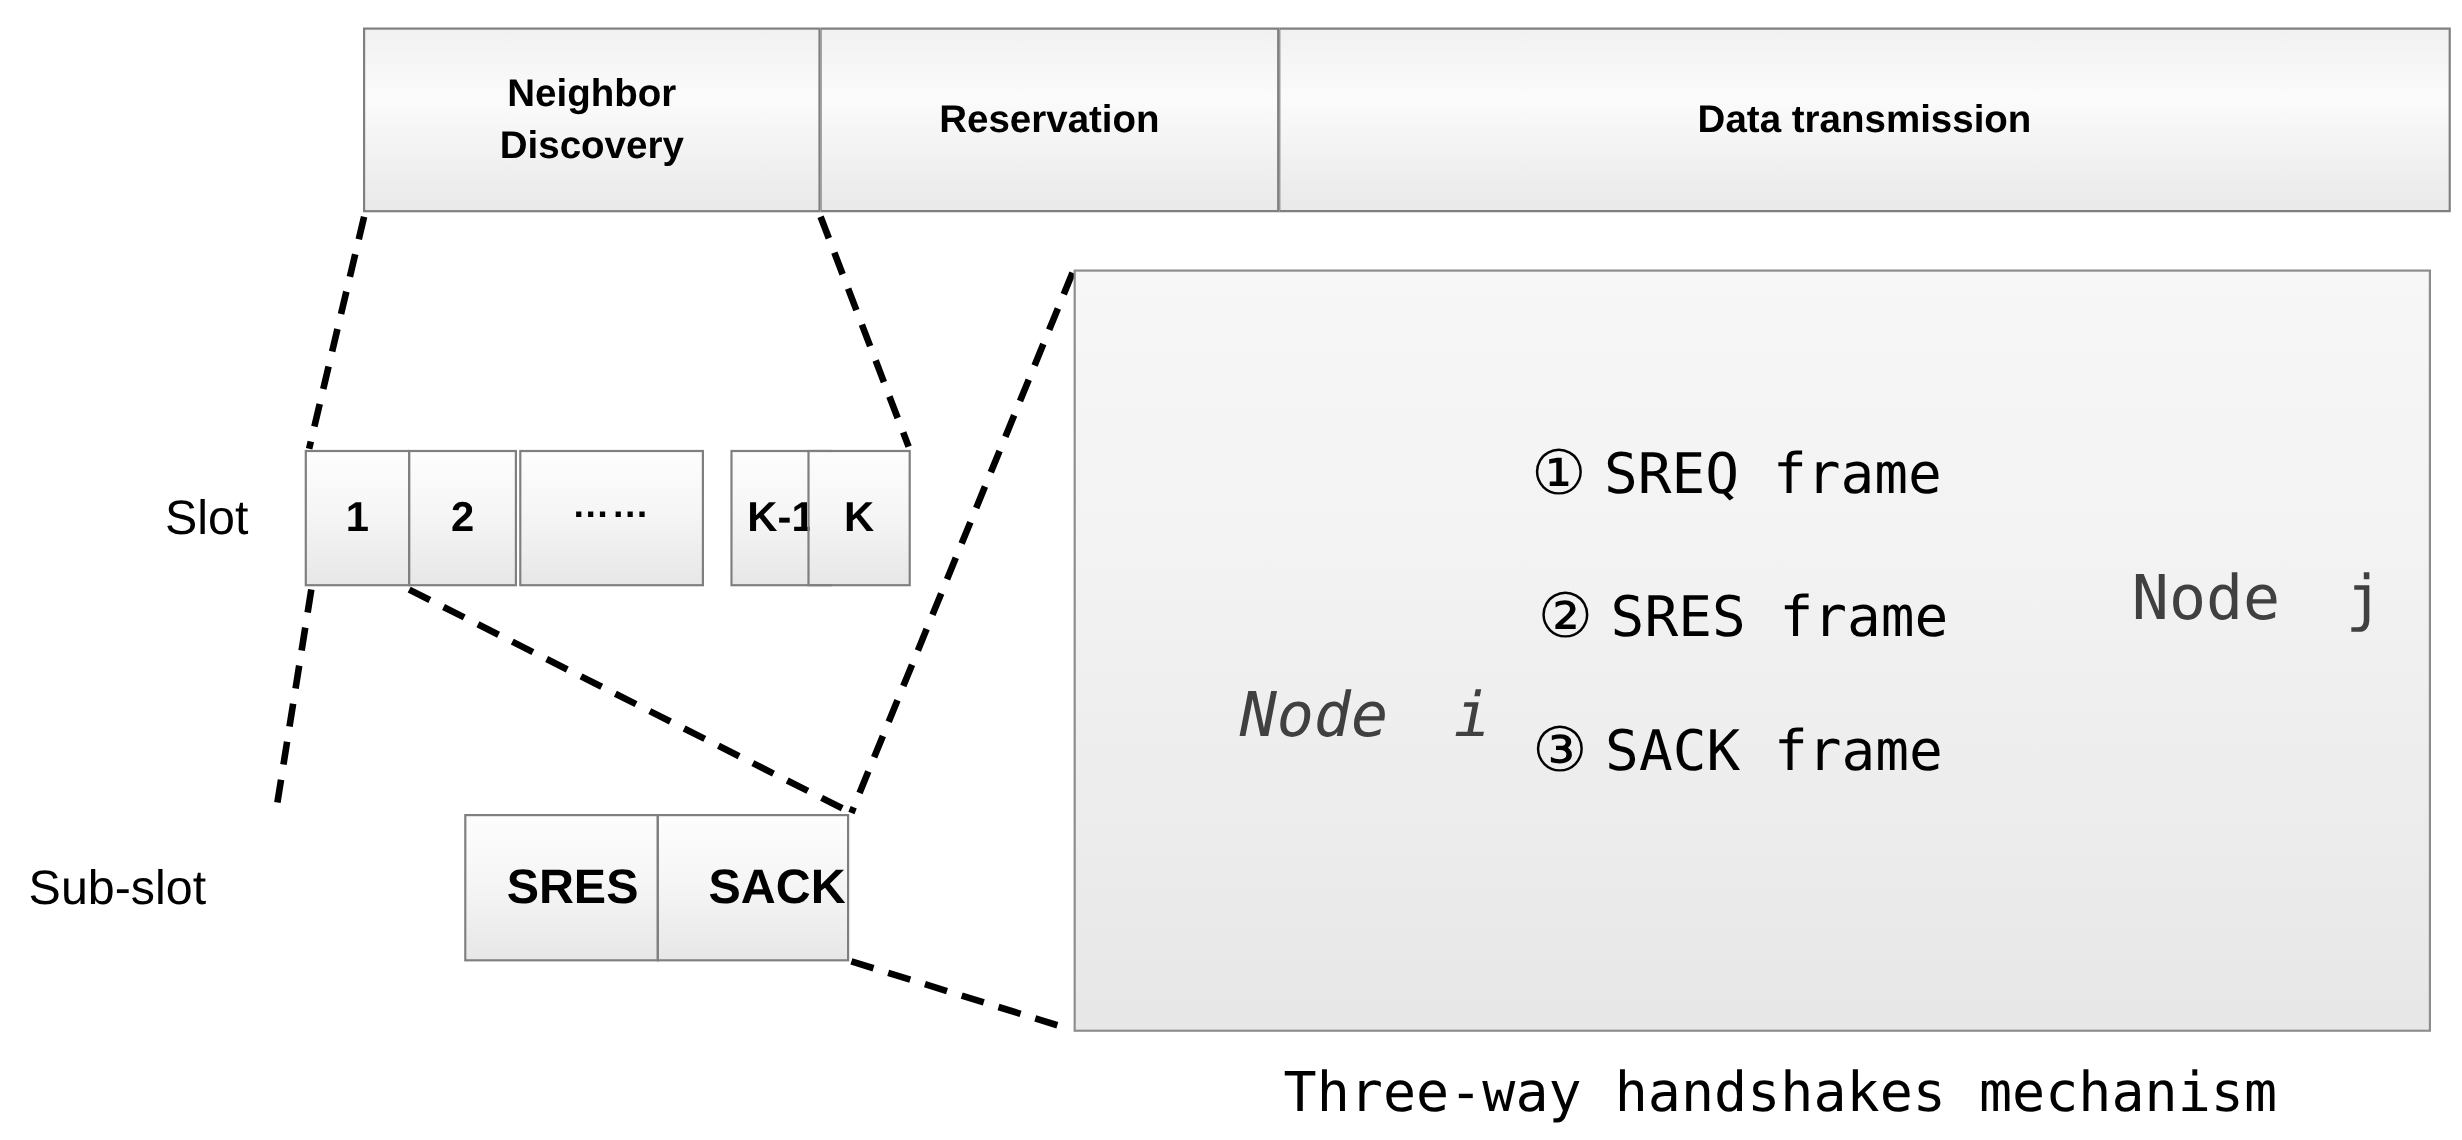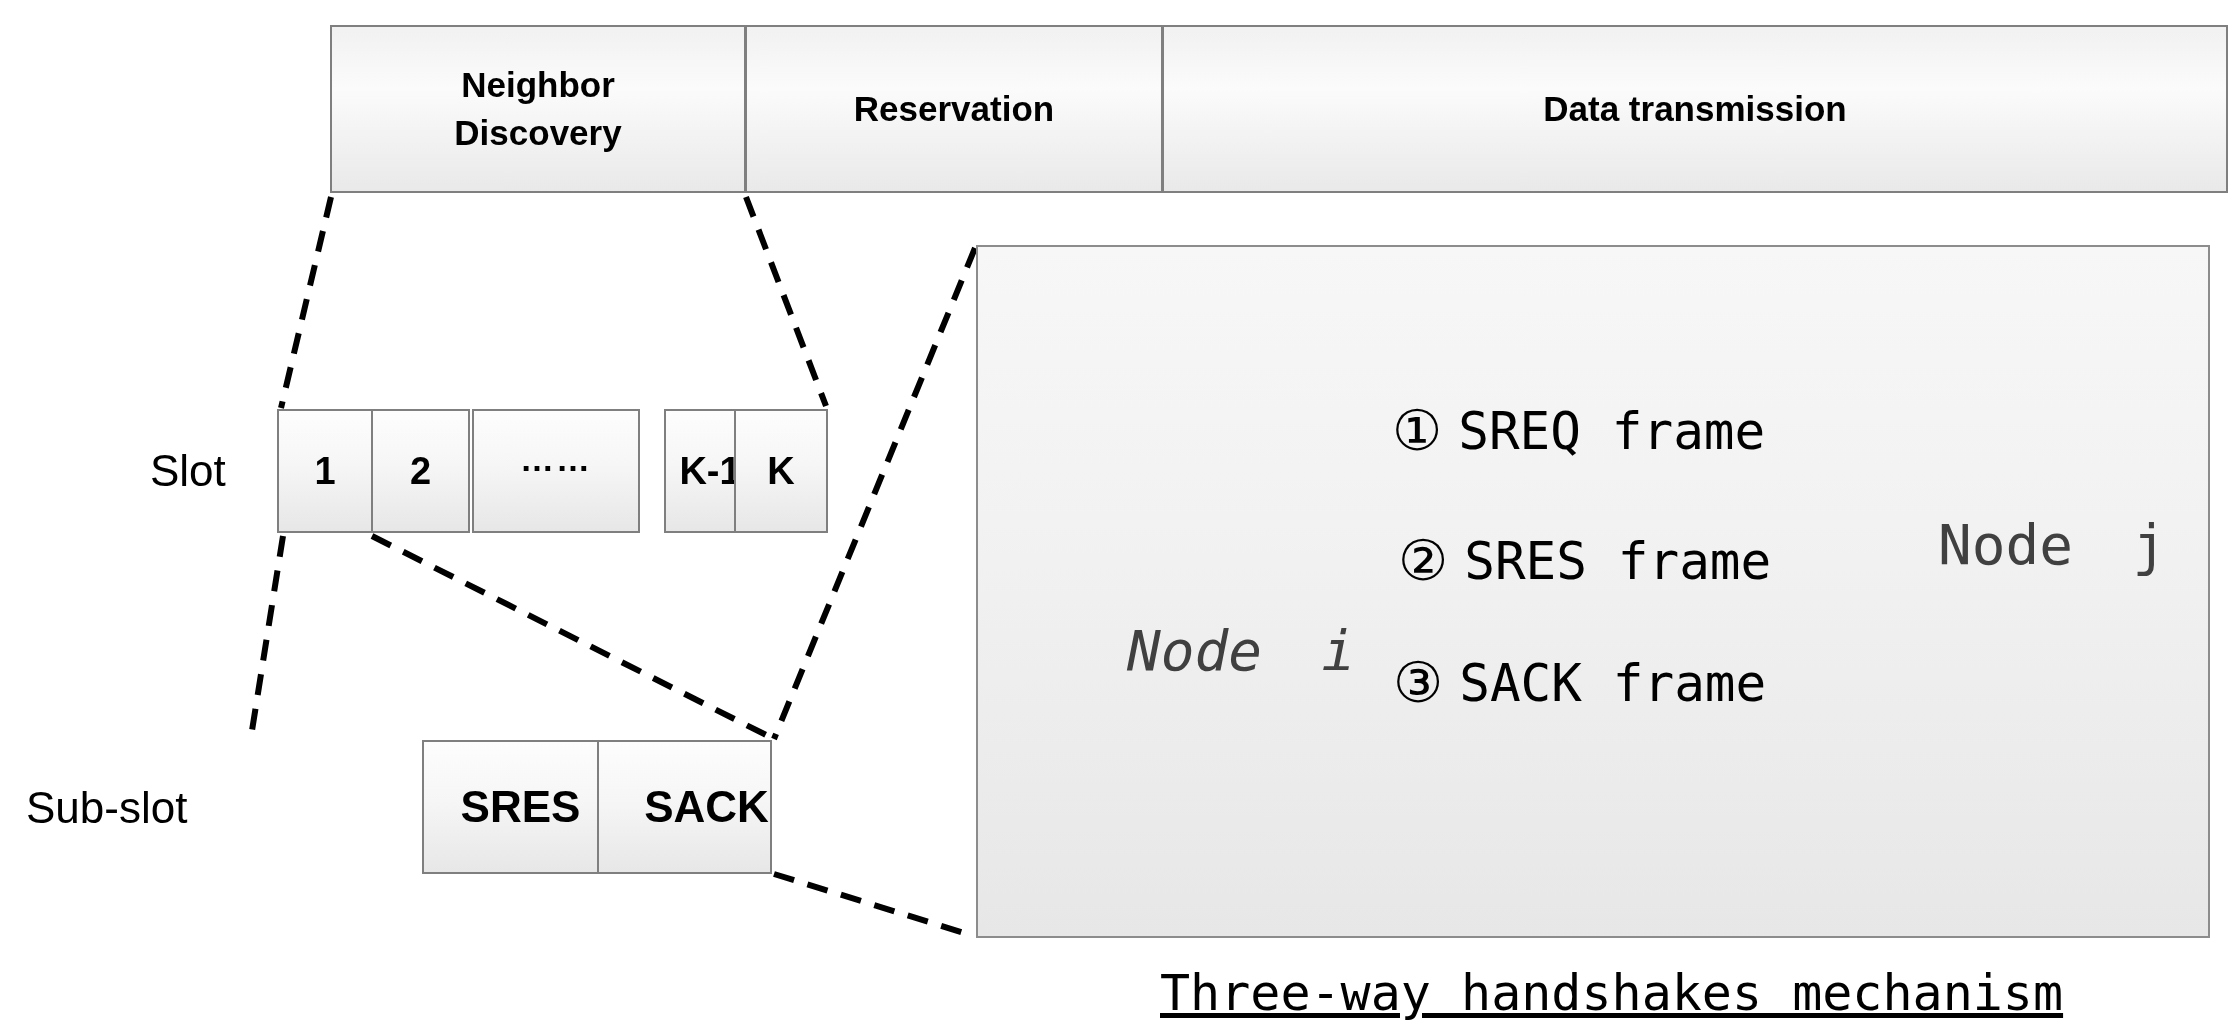--- a/index.html
+++ b/index.html
@@ -31,22 +31,22 @@
   .panel{position:absolute;left:976px;top:245px;width:1234px;height:693px;box-sizing:border-box;
     border:2px solid #8c8c8c;
     background:linear-gradient(180deg,#f7f7f7 0%,#f2f2f2 40%,#e7e7e7 100%);}
 
   .mono{font-family:"DejaVu Sans Mono",monospace;}
   .msgrow{position:absolute;display:flex;align-items:center;gap:16px;color:#000;}
   .msgrow .step{font-family:"DejaVu Sans",sans-serif;font-size:56px;line-height:1;}
   .msgrow .lbl{font-size:51px;line-height:1;white-space:pre;}
   .nodelabel{position:absolute;font-size:56px;color:#404040;word-spacing:26px;}
 
-  .caption{position:absolute;left:1160px;top:964px;width:910px;text-align:left;
-    font-size:50px;color:#000;white-space:nowrap;text-decoration:underline;}
+  .caption{position:absolute;left:1160px;top:964px;width:910px;text-align:right;
+    font-size:50px;color:#000;white-space:nowrap;}
 </style>
 </head>
 <body>
 
 <div id="stage">
 
   <svg width="2238" height="1036" viewBox="0 0 2238 1036">
     <defs>
       <linearGradient id="wheelGrad" x1="0" y1="0" x2="0" y2="1">
         <stop offset="0" stop-color="#fbfbfb"></stop>

